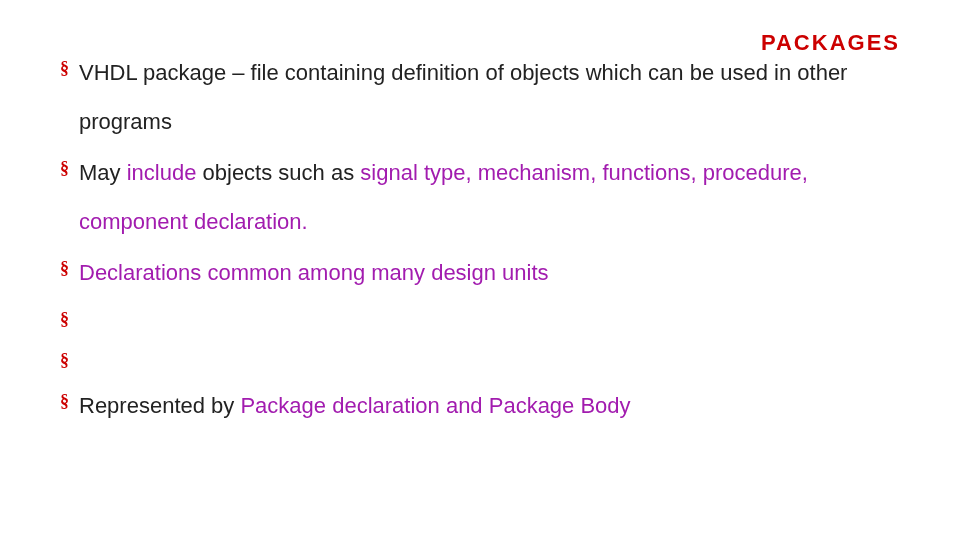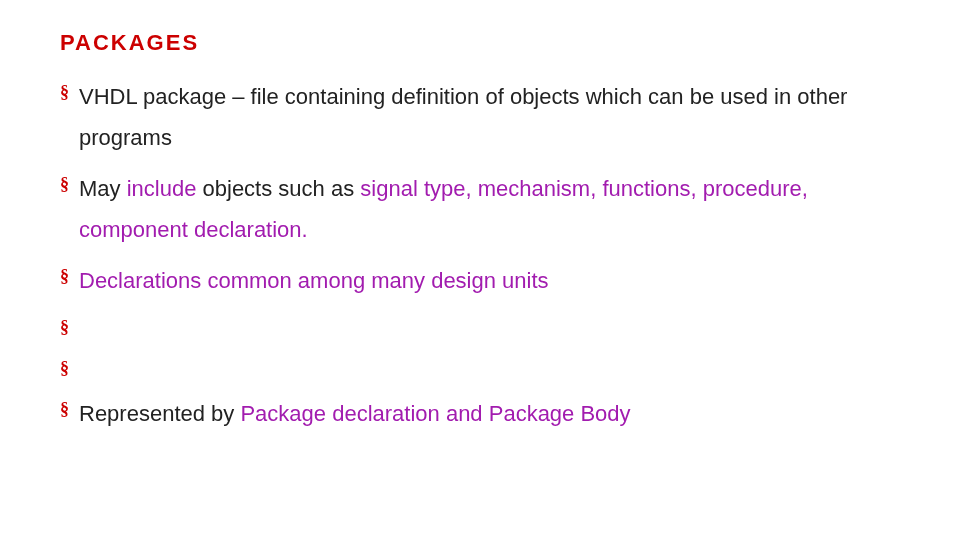--- a/index.html
+++ b/index.html
@@ -20,26 +20,25 @@
       width: 960px;
       height: 540px;
       padding: 30px 60px 30px 60px;
       display: flex;
       flex-direction: column;
       align-items: flex-start;
     }
 
     .slide-title {
       width: 100%;
-      text-align: left;
+      text-align: right;
       font-size: 22px;
       font-weight: bold;
       color: #cc0000;
       letter-spacing: 2px;
-      margin-bottom: 24px;
       font-family: Arial, sans-serif;
     }
 
     .bullet-item {
       display: flex;
       flex-direction: row;
       align-items: flex-start;
       margin-bottom: 18px;
       width: 100%;
     }
@@ -59,21 +58,21 @@
       line-height: 1.5;
       font-family: Arial, sans-serif;
     }
 
     .bullet-content .red {
       color: #a21caf;
     }
 
     .bullet-content .indent {
       display: block;
-      margin-top: 8px;
+      margin-top: 16px;
       margin-left: 0px;
     }
   </style>
 </head>
 <body>
 
 <div class="slide">
   <div class="slide-title">PACKAGES</div>
 
   <div class="bullet-item">

